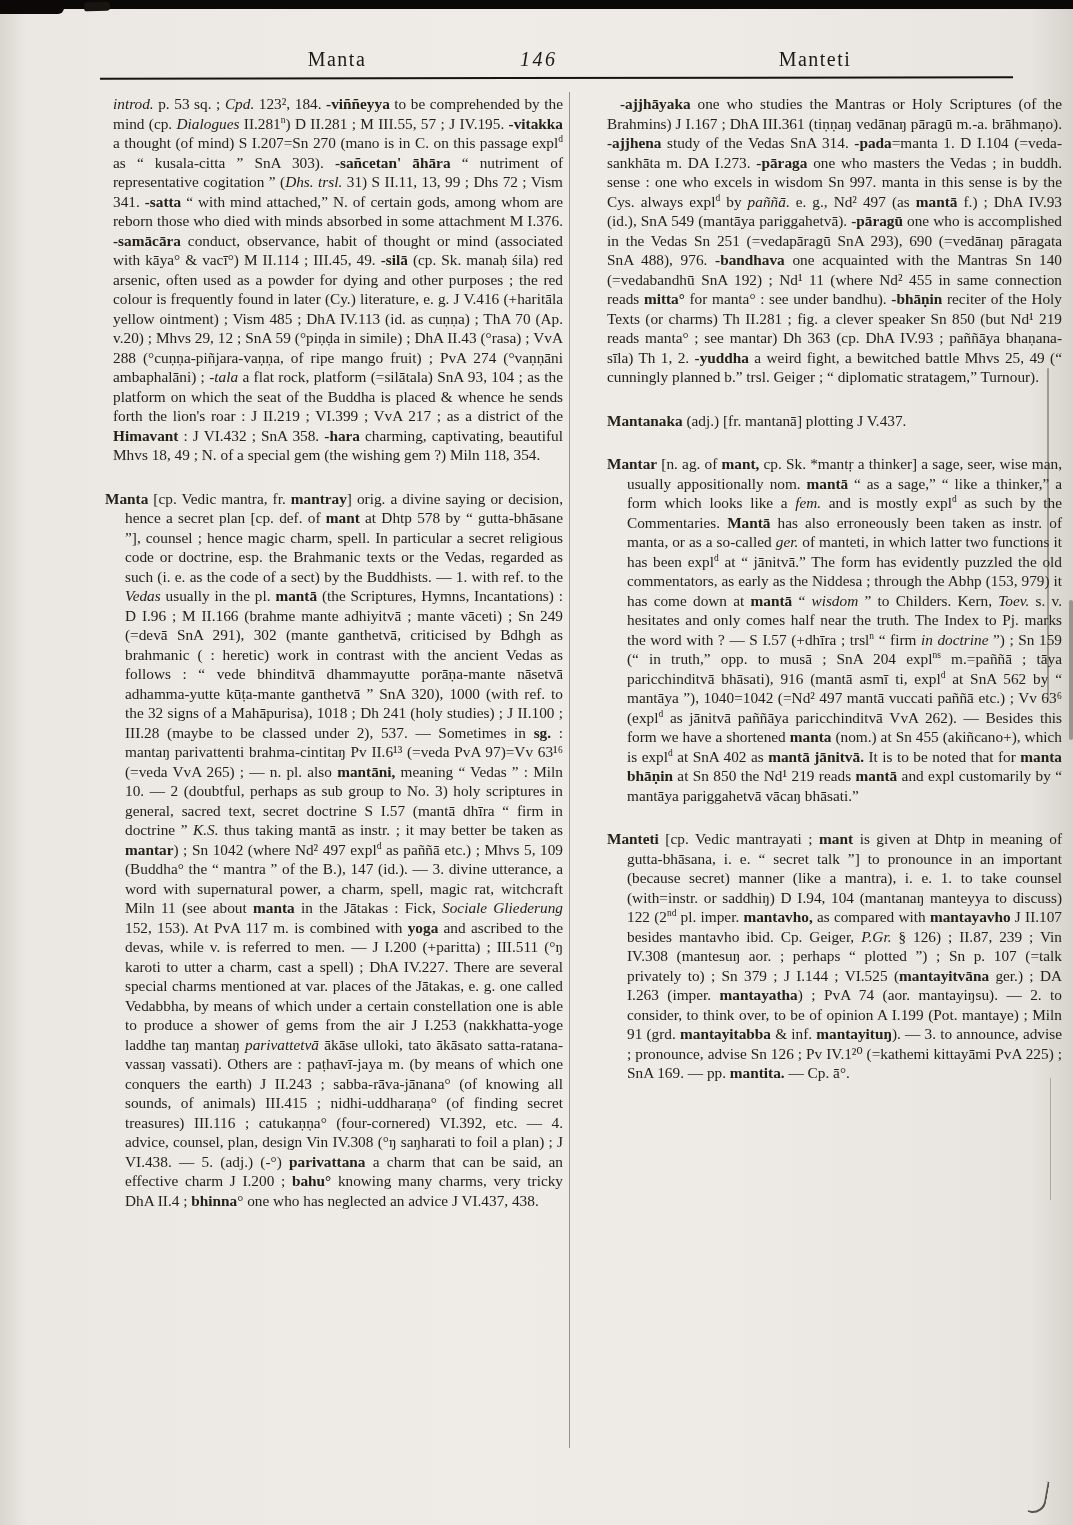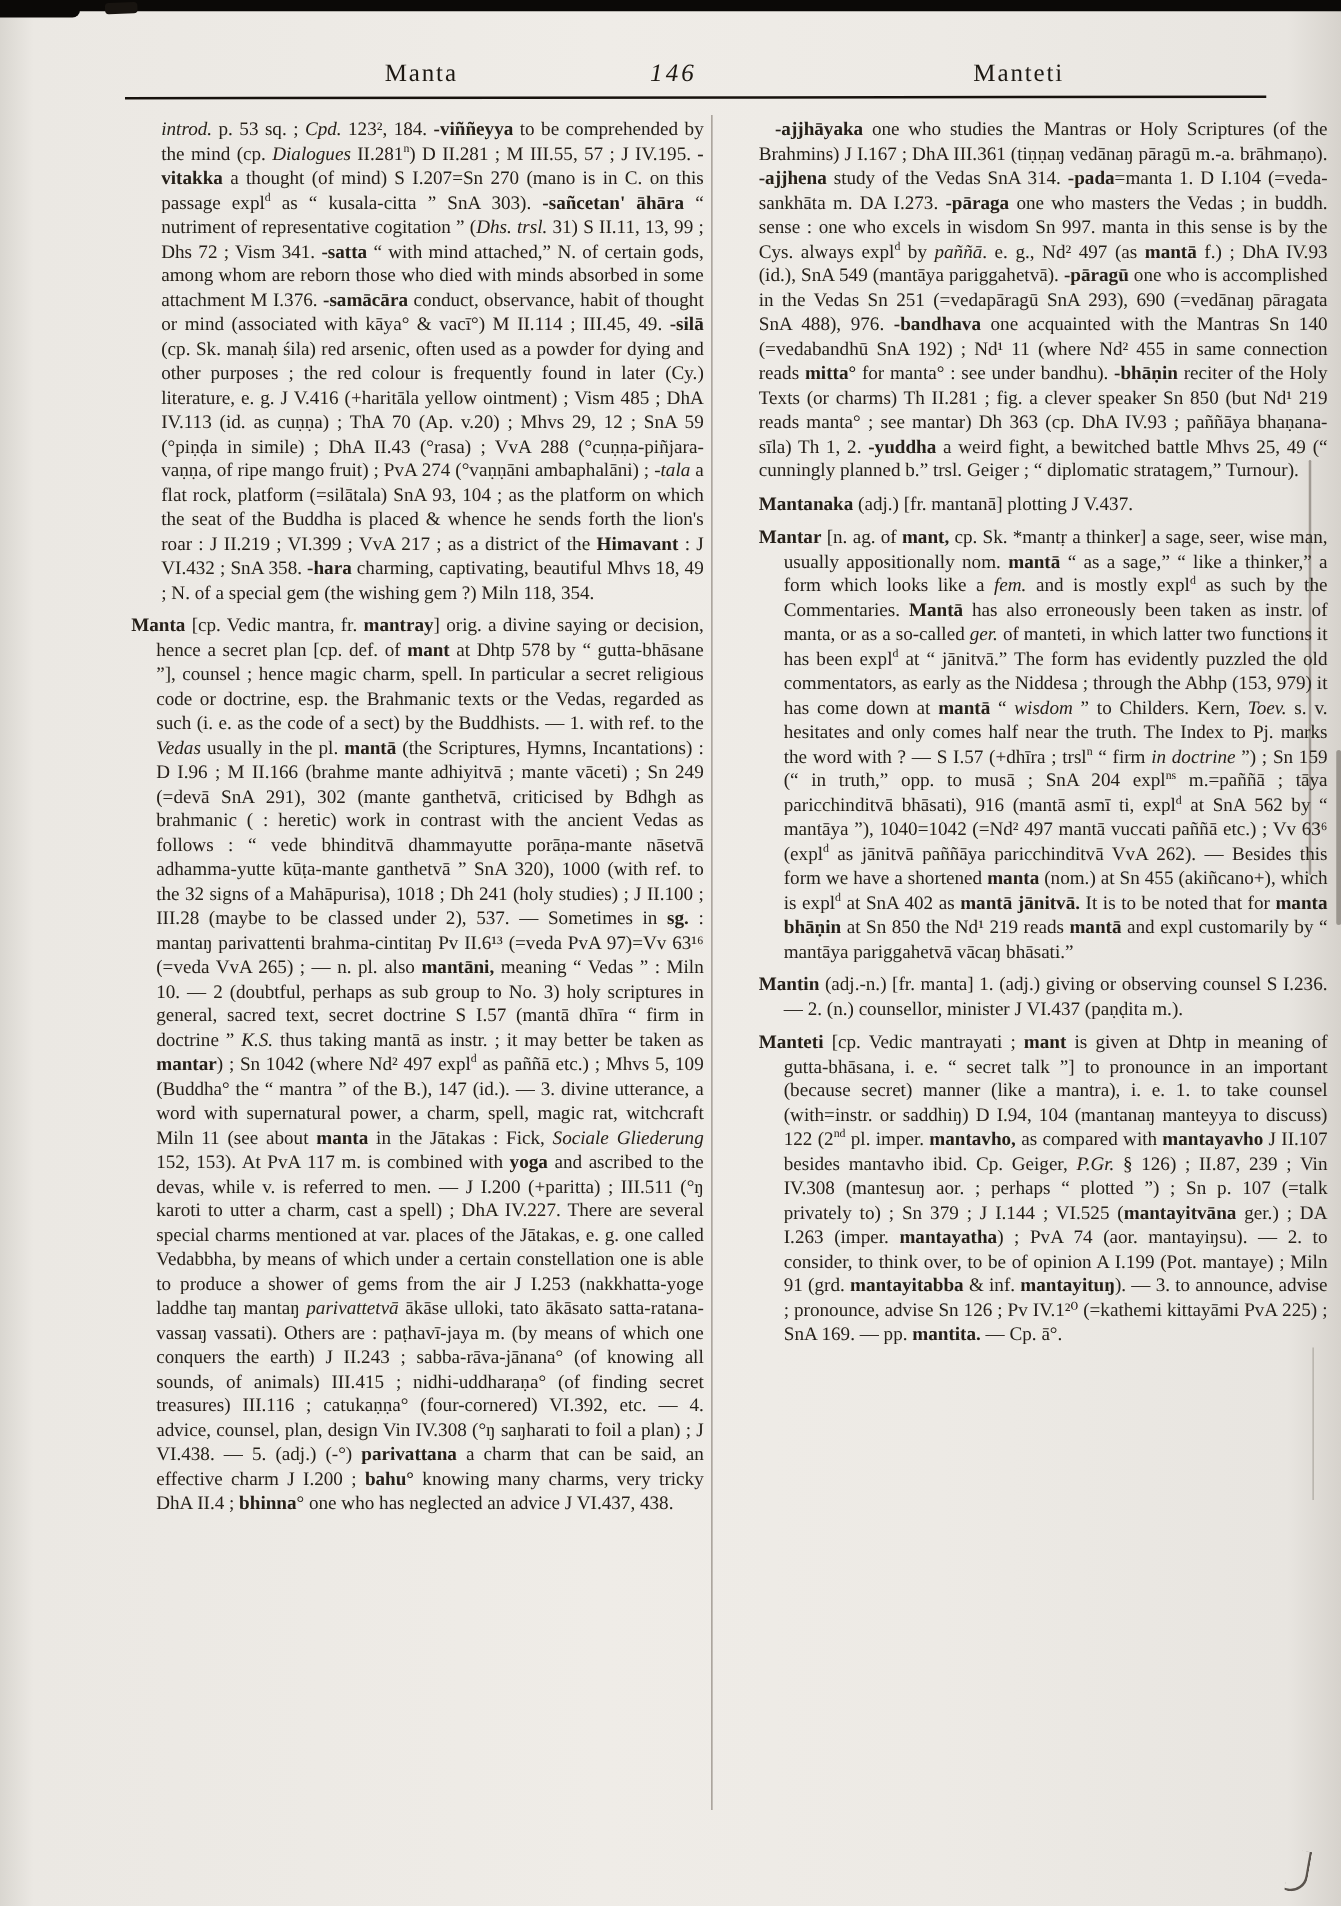--- a/index.html
+++ b/index.html
@@ -23,22 +23,22 @@
   .head-right  { left:735px; width:160px; text-align:center; }
   .head-rule { position:absolute; left:100px; top:77px; width:913px; height:2px; background:#17120d; transform:rotate(-0.08deg); }
 
   .col-divider { position:absolute; left:569px; top:92px; width:1px; height:1356px; background:rgba(78,66,55,0.55); }
 
   .col { position:absolute; top:94px; text-align:justify; font-size:15.3px; line-height:19.5px; }
   .col-left  { left:105px; width:458px; }
   .col-right { left:607px; width:455px; }
 
   .para { margin:0; }
-  .para + .para { margin-top:7px; }
-  .cont  { margin-left:24px; }
+  .para + .para { margin-top:24px; }
+  .cont  { margin-left:8px; }
   .entry { padding-left:20px; text-indent:-20px; }
   .sub   { text-indent:13px; }
 
   .b { font-weight:bold; }
   .i { font-style:italic; }
   .sup { vertical-align:super; font-size:0.62em; line-height:0; }
 
   
   .mark-line-1 { position:absolute; left:1047px; top:368px; width:2px; height:332px; background:rgba(64,54,44,0.40); border-radius:2px; }
   .mark-line-2 { position:absolute; left:1050px; top:1078px; width:1px; height:122px; background:rgba(64,54,44,0.30); }
@@ -66,20 +66,19 @@
 <div class="col-divider"></div>
 
 <div class="col col-left">
     <div class="para cont"><span class="i">introd.</span><span> p. 53 sq. ; </span><span class="i">Cpd.</span><span> 123², 184.  </span><span class="b">-viññeyya</span><span> to be comprehended by the mind (cp. </span><span class="i">Dialogues</span><span> II.281</span><span class="sup">n</span><span>) D II.281 ; M III.55, 57 ; J IV.195.  </span><span class="b">-vitakka</span><span> a thought (of mind) S I.207=Sn 270 (mano is in C. on this passage expl</span><span class="sup">d</span><span> as “ kusala-citta ” SnA 303).  </span><span class="b">-sañcetan' āhāra</span><span> “ nutriment of representative cogitation ” (</span><span class="i">Dhs. trsl.</span><span> 31) S II.11, 13, 99 ; Dhs 72 ; Vism 341.  </span><span class="b">-satta</span><span> “ with mind attached,” N. of certain gods, among whom are reborn those who died with minds absorbed in some attachment M I.376.  </span><span class="b">-samācāra</span><span> conduct, observance, habit of thought or mind (associated with kāya° &amp; vacī°) M II.114 ; III.45, 49.  </span><span class="b">-silā</span><span> (cp. Sk. manaḥ śila) red arsenic, often used as a powder for dying and other purposes ; the red colour is frequently found in later (Cy.) literature, e. g. J V.416 (+haritāla yellow ointment) ; Vism 485 ; DhA IV.113 (id. as cuṇṇa) ; ThA 70 (Ap. v.20) ; Mhvs 29, 12 ; SnA 59 (°piṇḍa in simile) ; DhA II.43 (°rasa) ; VvA 288 (°cuṇṇa-piñjara-vaṇṇa, of ripe mango fruit) ; PvA 274 (°vaṇṇāni ambaphalāni) ; </span><span class="i">-tala</span><span> a flat rock, platform (=silātala) SnA 93, 104 ; as the platform on which the seat of the Buddha is placed &amp; whence he sends forth the lion's roar : J II.219 ; VI.399 ; VvA 217 ; as a district of the </span><span class="b">Himavant</span><span> : J VI.432 ; SnA 358.  </span><span class="b">-hara</span><span> charming, captivating, beautiful Mhvs 18, 49 ; N. of a special gem (the wishing gem ?) Miln 118, 354.</span></div>
     <div class="para entry"><span class="b">Manta</span><span> [cp. Vedic mantra, fr. </span><span class="b">mantray</span><span>] orig. a divine saying or decision, hence a secret plan [cp. def. of </span><span class="b">mant</span><span> at Dhtp 578 by “ gutta-bhāsane ”], counsel ; hence magic charm, spell.  In particular a secret religious code or doctrine, esp. the Brahmanic texts or the Vedas, regarded as such (i. e. as the code of a sect) by the Buddhists. — 1. with ref. to the </span><span class="i">Vedas</span><span> usually in the pl. </span><span class="b">mantā</span><span> (the Scriptures, Hymns, Incantations) : D I.96 ; M II.166 (brahme mante adhiyitvā ; mante vāceti) ; Sn 249 (=devā SnA 291), 302 (mante ganthetvā, criticised by Bdhgh as brahmanic ( : heretic) work in contrast with the ancient Vedas as follows : “ vede bhinditvā dhammayutte porāṇa-mante nāsetvā adhamma-yutte kūṭa-mante ganthetvā ” SnA 320), 1000 (with ref. to the 32 signs of a Mahāpurisa), 1018 ; Dh 241 (holy studies) ; J II.100 ; III.28 (maybe to be classed under 2), 537. — Sometimes in </span><span class="b">sg.</span><span> : mantaŋ parivattenti brahma-cintitaŋ Pv II.6¹³ (=veda PvA 97)=Vv 63¹⁶ (=veda VvA 265) ; — n. pl. also </span><span class="b">mantāni,</span><span> meaning “ Vedas ” : Miln 10. — 2 (doubtful, perhaps as sub group to No. 3) holy scriptures in general, sacred text, secret doctrine S I.57 (mantā dhīra “ firm in doctrine ” </span><span class="i">K.S.</span><span> thus taking mantā as instr. ; it may better be taken as </span><span class="b">mantar</span><span>) ; Sn 1042 (where Nd² 497 expl</span><span class="sup">d</span><span> as paññā etc.) ; Mhvs 5, 109 (Buddha° the “ mantra ” of the B.), 147 (id.). — 3. divine utterance, a word with supernatural power, a charm, spell, magic rat, witchcraft Miln 11 (see about </span><span class="b">manta</span><span> in the Jātakas : Fick, </span><span class="i">Sociale Gliederung</span><span> 152, 153).  At PvA 117 m. is combined with </span><span class="b">yoga</span><span> and ascribed to the devas, while v. is referred to men. — J I.200 (+paritta) ; III.511 (°ŋ karoti to utter a charm, cast a spell) ; DhA IV.227.  There are several special charms mentioned at var. places of the Jātakas, e. g. one called Vedabbha, by means of which under a certain constellation one is able to produce a shower of gems from the air J I.253 (nakkhatta-yoge laddhe taŋ mantaŋ </span><span class="i">parivattetvā</span><span> ākāse ulloki, tato ākāsato satta-ratana-vassaŋ vassati). Others are : paṭhavī-jaya m. (by means of which one conquers the earth) J II.243 ; sabba-rāva-jānana° (of knowing all sounds, of animals) III.415 ; nidhi-uddharaṇa° (of finding secret treasures) III.116 ; catukaṇṇa° (four-cornered) VI.392, etc. — 4. advice, counsel, plan, design Vin IV.308 (°ŋ saŋharati to foil a plan) ; J VI.438. — 5. (adj.) (-°) </span><span class="b">parivattana</span><span> a charm that can be said, an effective charm J I.200 ; </span><span class="b">bahu°</span><span> knowing many charms, very tricky DhA II.4 ; </span><span class="b">bhinna</span><span>° one who has neglected an advice J VI.437, 438.</span></div>
   </div>
 <div class="col col-right">
     <div class="para sub"><span class="b">-ajjhāyaka</span><span> one who studies the Mantras or Holy Scriptures (of the Brahmins) J I.167 ; DhA III.361 (tiṇṇaŋ vedānaŋ pāragū m.-a. brāhmaṇo). </span><span class="b">-ajjhena</span><span> study of the Vedas SnA 314.  </span><span class="b">-pada</span><span>=manta 1. D I.104 (=veda-sankhāta m. DA I.273.  </span><span class="b">-pāraga</span><span> one who masters the Vedas ; in buddh. sense : one who excels in wisdom Sn 997.  manta in this sense is by the Cys. always expl</span><span class="sup">d</span><span> by </span><span class="i">paññā</span><span>. e. g., Nd² 497 (as </span><span class="b">mantā</span><span> f.) ; DhA IV.93 (id.), SnA 549 (mantāya pariggahetvā). </span><span class="b">-pāragū</span><span> one who is accomplished in the Vedas Sn 251 (=vedapāragū SnA 293), 690 (=vedānaŋ pāragata SnA 488), 976.  </span><span class="b">-bandhava</span><span> one acquainted with the Mantras Sn 140 (=vedabandhū SnA 192) ; Nd¹ 11 (where Nd² 455 in same connection reads </span><span class="b">mitta°</span><span> for manta° : see under bandhu). </span><span class="b">-bhāṇin</span><span> reciter of the Holy Texts (or charms) Th II.281 ; fig. a clever speaker Sn 850 (but Nd¹ 219 reads manta° ; see mantar) Dh 363 (cp. DhA IV.93 ; paññāya bhaṇana-sīla) Th 1, 2. </span><span class="b">-yuddha</span><span> a weird fight, a bewitched battle Mhvs 25, 49 (“ cunningly planned b.” trsl. Geiger ; “ diplomatic stratagem,” Turnour).</span></div>
     <div class="para entry"><span class="b">Mantanaka</span><span> (adj.) [fr. mantanā] plotting J V.437.</span></div>
     <div class="para entry"><span class="b">Mantar</span><span> [n. ag. of </span><span class="b">mant,</span><span> cp. Sk. *mantṛ a thinker] a sage, seer, wise man, usually appositionally nom. </span><span class="b">mantā</span><span> “ as a sage,” “ like a thinker,” a form which looks like a </span><span class="i">fem.</span><span> and is mostly expl</span><span class="sup">d</span><span> as such by the Commentaries.  </span><span class="b">Mantā</span><span> has also erroneously been taken as instr. of manta, or as a so-called </span><span class="i">ger.</span><span> of manteti, in which latter two functions it has been expl</span><span class="sup">d</span><span> at “ jānitvā.”  The form has evidently puzzled the old commentators, as early as the Niddesa ; through the Abhp (153, 979) it has come down at </span><span class="b">mantā</span><span> “ </span><span class="i">wisdom</span><span> ” to Childers. Kern, </span><span class="i">Toev.</span><span> s. v. hesitates and only comes half near the truth.  The Index to Pj. marks the word with ? — S I.57 (+dhīra ; trsl</span><span class="sup">n</span><span> “ firm </span><span class="i">in doctrine</span><span> ”) ; Sn 159 (“ in truth,” opp. to musā ; SnA 204 expl</span><span class="sup">ns</span><span> m.=paññā ; tāya paricchinditvā bhāsati), 916 (mantā asmī ti, expl</span><span class="sup">d</span><span> at SnA 562 by “ mantāya ”), 1040=1042 (=Nd² 497 mantā vuccati paññā etc.) ; Vv 63⁶ (expl</span><span class="sup">d</span><span> as jānitvā paññāya paricchinditvā VvA 262). — Besides this form we have a shortened </span><span class="b">manta</span><span> (nom.) at Sn 455 (akiñcano+), which is expl</span><span class="sup">d</span><span> at SnA 402 as </span><span class="b">mantā jānitvā.</span><span> It is to be noted that for </span><span class="b">manta bhāṇin</span><span> at Sn 850 the Nd¹ 219 reads </span><span class="b">mantā</span><span> and expl customarily by “ mantāya pariggahetvā vācaŋ bhāsati.”</span></div>
-    <div class="para entry"><span class="b">Mantin</span><span> (adj.-n.) [fr. manta] 1. (adj.) giving or observing counsel S I.236. — 2. (n.) counsellor, minister J VI.437 (paṇḍita m.).</span></div>
     <div class="para entry"><span class="b">Manteti</span><span> [cp. Vedic mantrayati ; </span><span class="b">mant</span><span> is given at Dhtp in meaning of gutta-bhāsana, i. e. “ secret talk ”] to pronounce in an important (because secret) manner (like a mantra), i. e. 1. to take counsel (with=instr. or saddhiŋ) D I.94, 104 (mantanaŋ manteyya to discuss) 122 (2</span><span class="sup">nd</span><span> pl. imper. </span><span class="b">mantavho,</span><span> as compared with </span><span class="b">mantayavho</span><span> J II.107 besides mantavho ibid.  Cp. Geiger, </span><span class="i">P.Gr.</span><span> § 126) ; II.87, 239 ; Vin IV.308 (mantesuŋ aor. ; perhaps “ plotted ”) ; Sn p. 107 (=talk privately to) ; Sn 379 ; J I.144 ; VI.525 (</span><span class="b">mantayitvāna</span><span> ger.) ; DA I.263 (imper. </span><span class="b">mantayatha</span><span>) ; PvA 74 (aor. mantayiŋsu). — 2. to consider, to think over, to be of opinion A I.199 (Pot. mantaye) ; Miln 91 (grd. </span><span class="b">mantayitabba</span><span> &amp; inf. </span><span class="b">mantayituŋ</span><span>). — 3. to announce, advise ; pronounce, advise Sn 126 ; Pv IV.1²⁰ (=kathemi kittayāmi PvA 225) ; SnA 169. — pp. </span><span class="b">mantita.</span><span> — Cp. ā°.</span></div>
   </div>
 
 <div class="mark-line-1"></div>
 <div class="mark-line-2"></div>
 <div class="mark-edge"></div>
 <div class="pen-mark"></div>
 
 </body></html>

